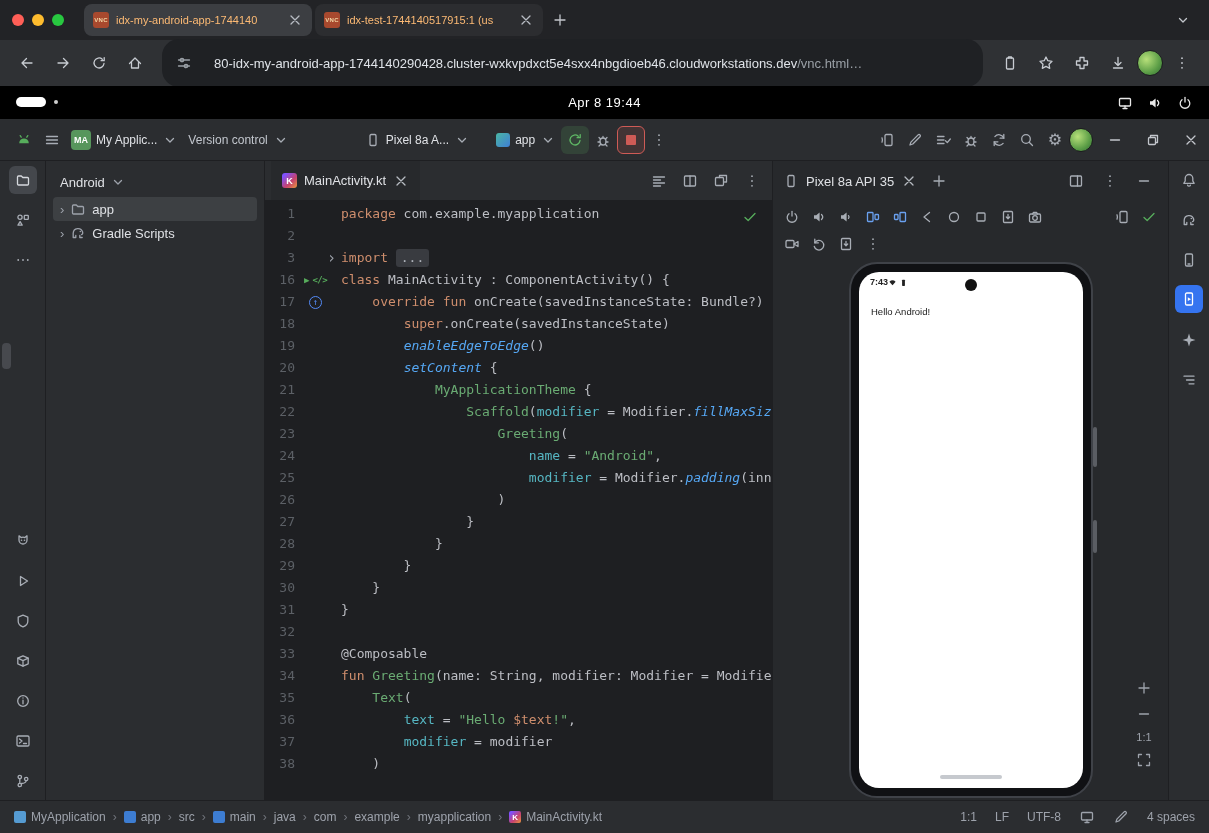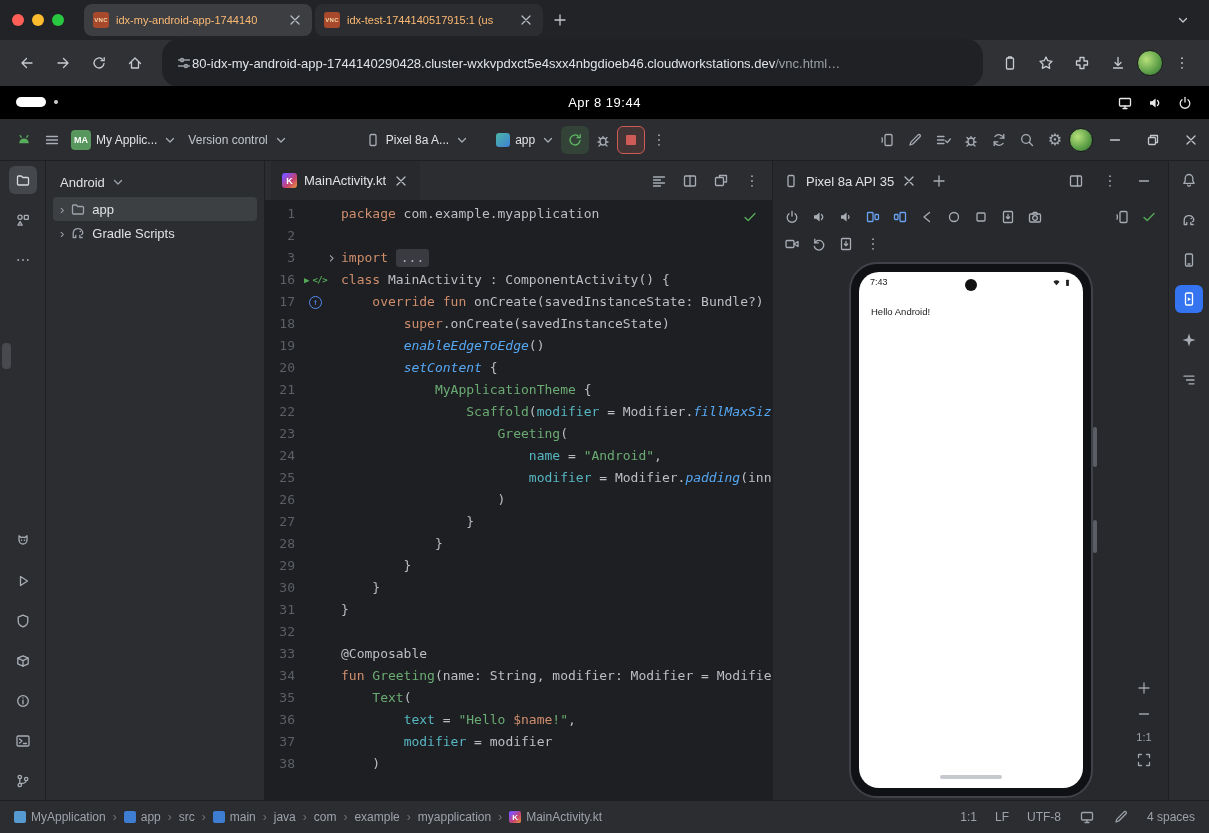--- a/index.html
+++ b/index.html
@@ -17,21 +17,21 @@
   .tab.inactive{background:#2c2d30}
   .favicon{width:16px;height:16px;border-radius:3px;background:#a8492e;color:#f3d6a4;font-size:6px;font-weight:bold;display:flex;align-items:center;justify-content:center;flex:none;letter-spacing:.3px}
   .tab-title{font-size:11px;color:#fdba74;white-space:nowrap;overflow:hidden;flex:1}
   .tclose{color:#b7bbc2;display:flex;flex:none}
   .tbtn{width:28px;height:28px;border-radius:50%;display:flex;align-items:center;justify-content:center;color:#c3c6cc}
   .tabsearch{margin-left:auto}
 
   
   .navbar{height:46px;background:#2f3134;display:flex;align-items:center;padding:0 10px;gap:2px}
   .nbtn{width:34px;height:34px;border-radius:50%;display:flex;align-items:center;justify-content:center;color:#c7cbd1;flex:none}
-  .urlpill{flex:1;height:48px;background:#1f2124;border-radius:17px;display:flex;align-items:center;padding:0 14px;gap:0;margin:0 8px;min-width:0;color:#9aa0a6}
+  .urlpill{flex:1;height:48px;background:#1f2124;border-radius:17px;display:flex;align-items:center;padding:0 14px;gap:22px;margin:0 8px;min-width:0;color:#9aa0a6}
   .url{font-size:13px;color:#dfe3e8;white-space:nowrap;overflow:hidden}
   .url .path{color:#9aa0a6}
   .avatar{width:26px;height:26px;border-radius:50%;background:radial-gradient(circle at 35% 35%,#b7e07a,#5c9e47 60%,#2f6b33);flex:none;border:1px solid #1c1d1f}
 
   
   .vncbar{height:33px;background:#000;position:relative;display:flex;align-items:center;color:#fff}
   .vnc-pill{position:absolute;left:16px;top:11px;width:30px;height:10px;background:#fff;border-radius:5px}
   .vnc-dot{position:absolute;left:54px;top:14px;width:4px;height:4px;background:#cfcfcf;border-radius:50%}
   .vnc-clock{margin:0 auto;font-size:13px;font-weight:normal;letter-spacing:.5px}
   .vnc-icons{position:absolute;right:16px;top:0;height:100%;display:flex;align-items:center;gap:14px;color:#e8e8e8}
@@ -93,21 +93,21 @@
   .dhead{height:40px;display:flex;align-items:center;padding:0 10px;gap:8px;flex:none}
   .dtab{display:flex;align-items:center;gap:7px;font-size:13px;color:#dfe1e5}
   .dhead-right{margin-left:auto;display:flex;gap:6px;align-items:center}
   .dtools{padding:2px 6px;display:flex;flex-direction:column}
   .drow{display:flex;align-items:center;gap:1px;height:27px}
   .dic{width:26px;height:26px;border-radius:4px;display:flex;align-items:center;justify-content:center;color:#a8adb5;flex:none}
   .blue{color:#6aa1f0}.green{color:#57ad5c}
   .dspace{flex:1}
   .phone{position:absolute;left:76px;top:101px;width:244px;height:536px;background:#101114;border:2px solid #3f4248;border-radius:28px}
   .pscreen{position:absolute;inset:8px;background:#fff;border-radius:20px;overflow:hidden}
-  .pstatus{position:absolute;top:5px;left:11px;right:11px;display:flex;justify-content:space-between;align-items:center;font-size:9px;color:#222;font-weight:normal}
+  .pstatus{position:absolute;top:5px;left:11px;right:11px;display:flex;align-items:center;font-size:9px;color:#222;font-weight:bold}
   .pstat-ic{display:flex;gap:2px;align-items:center;color:#222}
   .phole{position:absolute;top:7px;left:50%;transform:translateX(-50%);width:12px;height:12px;background:#111;border-radius:50%}
   .phello{position:absolute;top:34px;left:12px;font-size:9.5px;color:#1a1a1a}
   .phome{position:absolute;bottom:9px;left:50%;transform:translateX(-50%);width:62px;height:4px;background:#c6c9ce;border-radius:2px}
   .pbtn{position:absolute;right:-6px;width:4px;background:#5a5d63;border-radius:2px}
   .zoomcol{position:absolute;right:14px;top:518px;display:flex;flex-direction:column;align-items:center;gap:8px;color:#9da2ab}
   .zlabel{font-size:11px}
   .zbtn{display:flex;align-items:center;justify-content:center;width:20px;height:18px}
 
   
@@ -704,21 +704,21 @@
               <div class="cl"><span class="ln">26</span><span class="slot"></span><span class="ct"><span class="t-pl">                    )</span></span></div>
               <div class="cl"><span class="ln">27</span><span class="slot"></span><span class="ct"><span class="t-pl">                }</span></span></div>
               <div class="cl"><span class="ln">28</span><span class="slot"></span><span class="ct"><span class="t-pl">            }</span></span></div>
               <div class="cl"><span class="ln">29</span><span class="slot"></span><span class="ct"><span class="t-pl">        }</span></span></div>
               <div class="cl"><span class="ln">30</span><span class="slot"></span><span class="ct"><span class="t-pl">    }</span></span></div>
               <div class="cl"><span class="ln">31</span><span class="slot"></span><span class="ct"><span class="t-pl">}</span></span></div>
               <div class="cl"><span class="ln">32</span><span class="slot"></span><span class="ct"></span></div>
               <div class="cl"><span class="ln">33</span><span class="slot"></span><span class="ct"><span class="t-an">@Composable</span></span></div>
               <div class="cl"><span class="ln">34</span><span class="slot"></span><span class="ct"><span class="t-kw">fun</span><span class="t-pl"> </span><span class="t-cp">Greeting</span><span class="t-pl">(name: String, modifier: Modifier = Modifier) {</span></span></div>
               <div class="cl"><span class="ln">35</span><span class="slot"></span><span class="ct"><span class="t-pl">    </span><span class="t-cp">Text</span><span class="t-pl">(</span></span></div>
-              <div class="cl"><span class="ln">36</span><span class="slot"></span><span class="ct"><span class="t-pl">        </span><span class="t-na">text</span><span class="t-pl"> = </span><span class="t-str">"Hello </span><span class="t-kw">$name</span><span class="t-str">!"</span><span class="t-pl">,</span></span></div>
+              <div class="cl"><span class="ln">36</span><span class="slot"></span><span class="ct"><span class="t-pl">        </span><span class="t-na">text</span><span class="t-pl"> = </span><span class="t-str">"Hello </span><span class="t-kw">$text</span><span class="t-str">!"</span><span class="t-pl">,</span></span></div>
               <div class="cl"><span class="ln">37</span><span class="slot"></span><span class="ct"><span class="t-pl">        </span><span class="t-na">modifier</span><span class="t-pl"> = modifier</span></span></div>
               <div class="cl"><span class="ln">38</span><span class="slot"></span><span class="ct"><span class="t-pl">    )</span></span></div>
             </div>
           <span class="echeck"><svg class="i s13">
                 <use href="#s-check"></use>
               </svg></span>
         </div>
       </div>
 
       <div class="devices">

